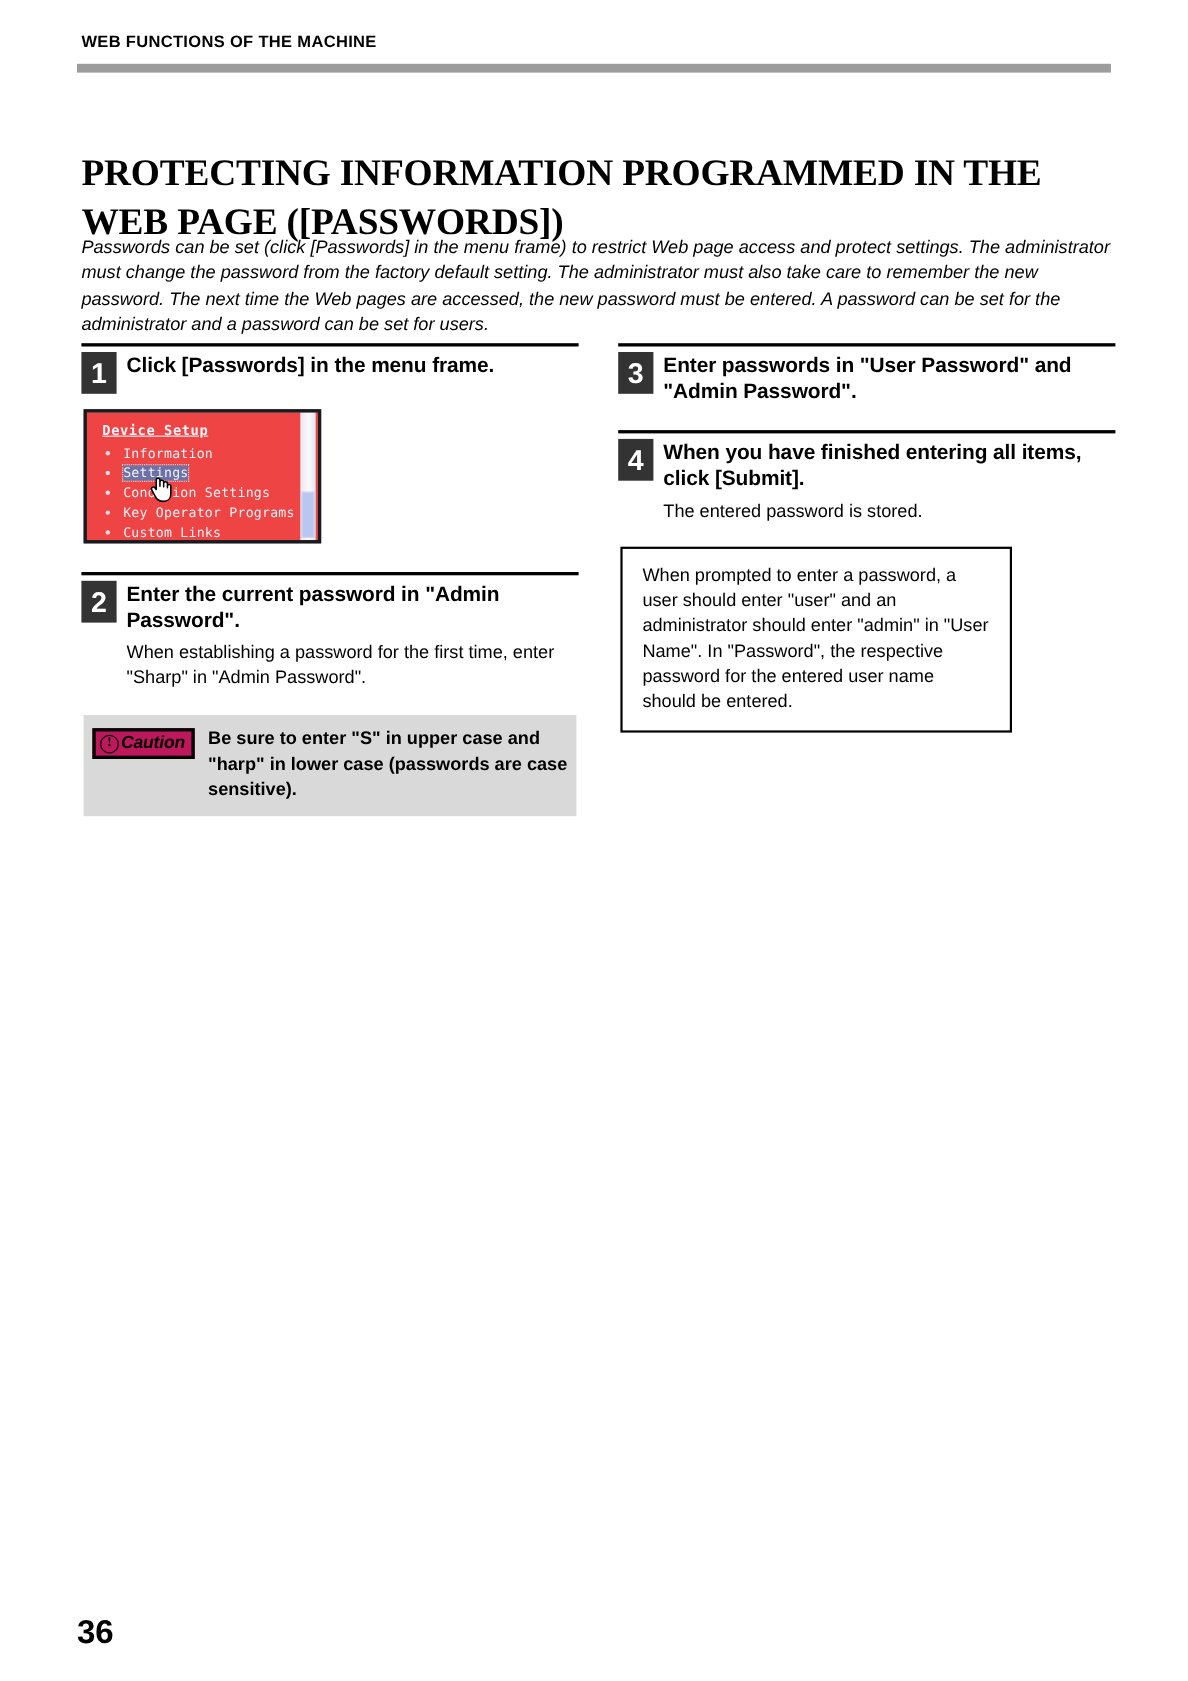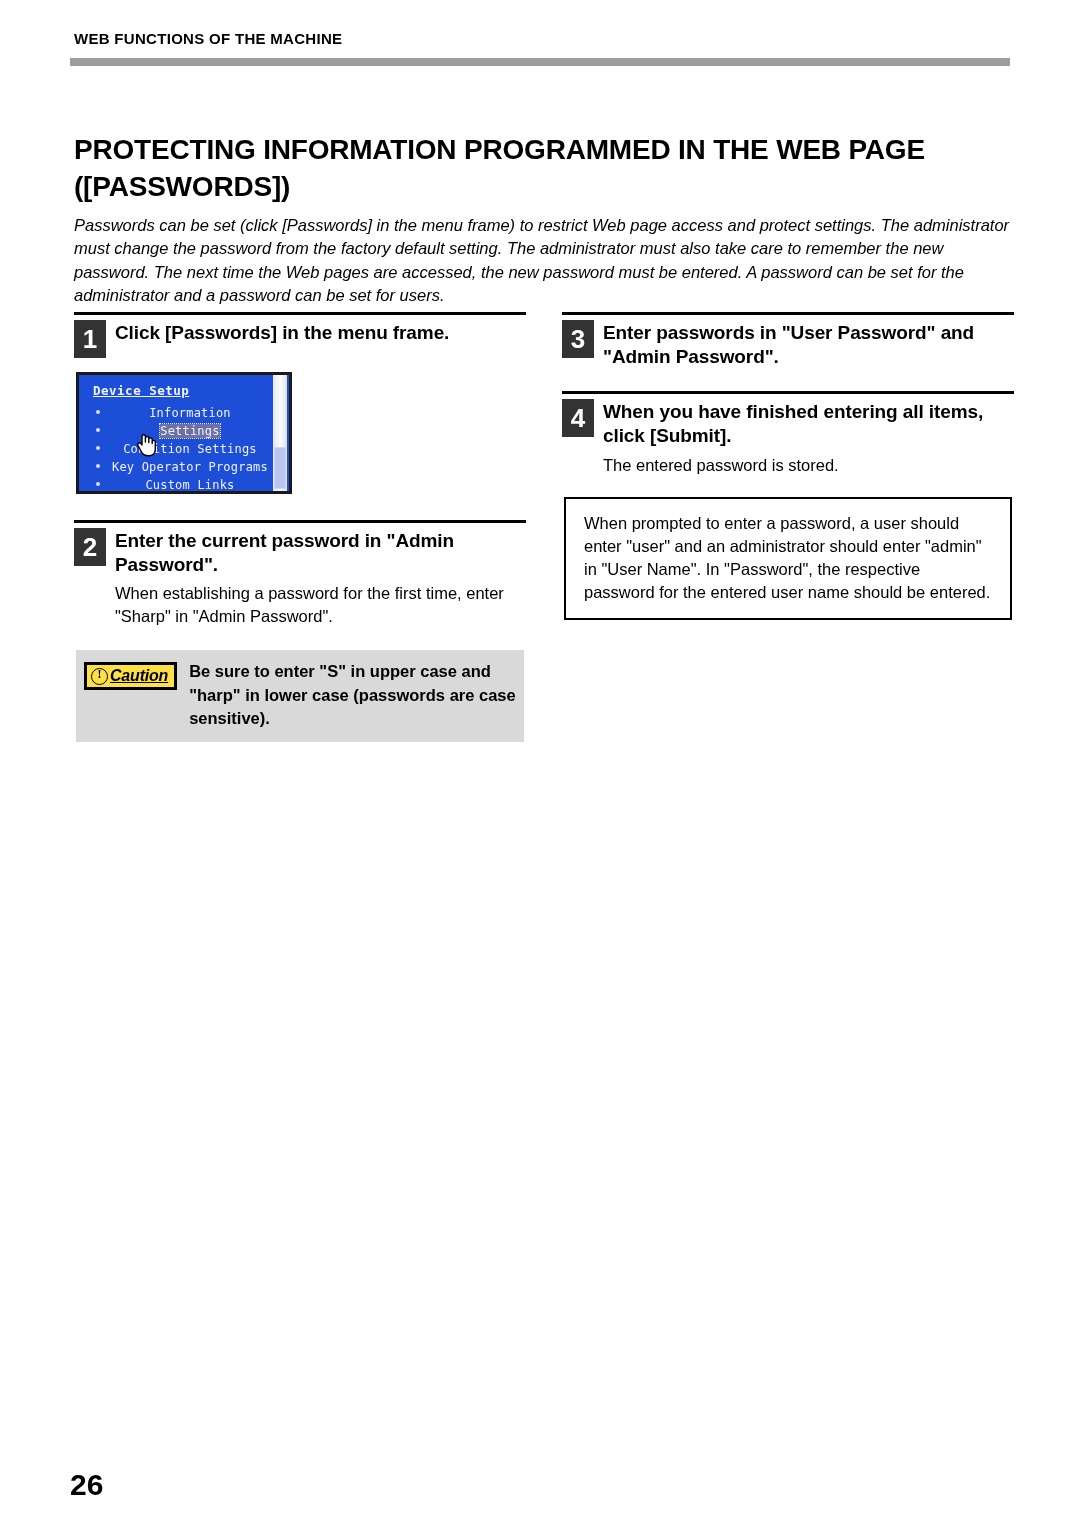--- a/index.html
+++ b/index.html
@@ -44,24 +44,25 @@
     height: 8px;
     background: #9c9c9c;
   }
 
   
   .doc-title {
     position: absolute;
     left: 74px;
     top: 112px;
     width: 940px;
-    font-size: 28px;
+    font-size: 34px;
     line-height: 1.33;
     font-weight: bold;
     letter-spacing: -0.2px;
+    font-family: Liberation Serif, serif;
   }
 
   
   .intro {
     position: absolute;
     left: 74px;
     top: 214px;
     width: 940px;
     font-size: 16.5px;
     line-height: 1.42;
@@ -144,22 +145,21 @@
     height: 122px;
     border: 3px solid #1a1a1a;
     background: #666a9e;
     position: relative;
     box-sizing: border-box;
     overflow: hidden;
   }
   .shot-inner {
     position: absolute;
     left: 0; top: 0; right: 0; bottom: 0;
-    background: #1d4ed8;
-    text-align: center;
+    background: #ef4444;
   }
   .shot-title {
     position: absolute;
     left: 14px;
     top: 8px;
     font-family: "DejaVu Sans Mono", monospace;
     font-size: 12.5px;
     font-weight: bold;
     color: #f2f2f7;
     text-decoration: underline;
@@ -230,28 +230,27 @@
     margin-left: 2px;
     width: 448px;
     background: #d9d9d9;
     display: flex;
     align-items: flex-start;
     padding: 10px 8px 12px 8px;
     box-sizing: border-box;
   }
   .caution-badge {
     flex: 0 0 auto;
-    background: #fde047;
+    background: #be185d;
     border: 3px solid #000000;
     padding: 2px 6px 2px 4px;
     display: flex;
     align-items: center;
     margin-top: 2px;
     margin-right: 12px;
-    text-decoration: underline;
   }
   .caution-badge .warn-mark {
     width: 15px;
     height: 15px;
     border: 1.6px solid #000;
     border-radius: 50%;
     display: inline-block;
     position: relative;
     margin-right: 2px;
   }
@@ -274,21 +273,21 @@
   .caution-text {
     font-size: 16.5px;
     font-weight: bold;
     line-height: 1.4;
   }
 
   
   .note-box {
     margin-top: 20px;
     margin-left: 2px;
-    width: 448px;
+    width: 356px;
     border: 2px solid #000;
     box-sizing: border-box;
     padding: 13px 16px 14px 18px;
     font-size: 16.5px;
     line-height: 1.4;
   }
   .note-box p { margin: 0; }
 
   
   .page-number {
@@ -412,15 +411,15 @@
         <p>The entered password is stored.</p>
       </div>
 
       <div class="note-box">
         <p>When prompted to enter a password, a user should enter "user" and an administrator should enter "admin" in "User Name". In "Password", the respective password for the entered user name should be entered.</p>
       </div>
     </div>
 
   </div>
 
-  <div class="page-number">26</div>
+  <div class="page-number">36</div>
 
 </div>
 
 </body></html>

